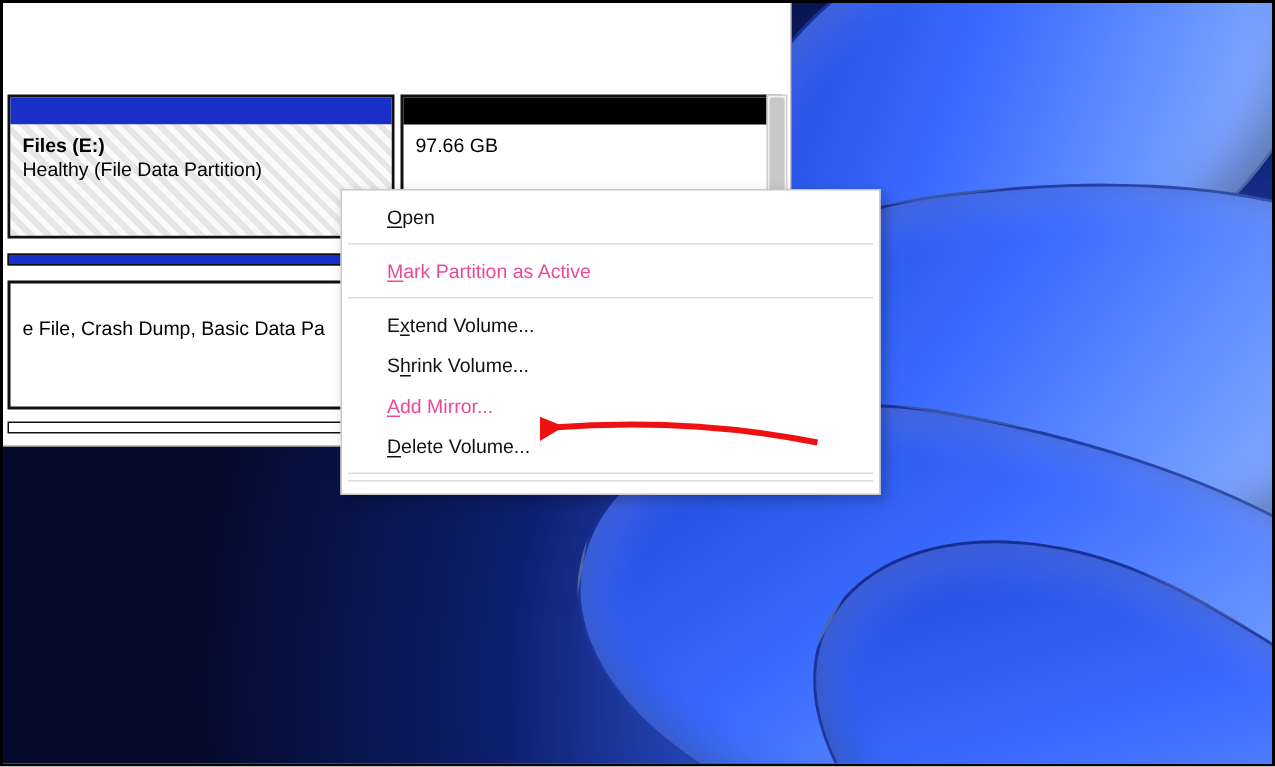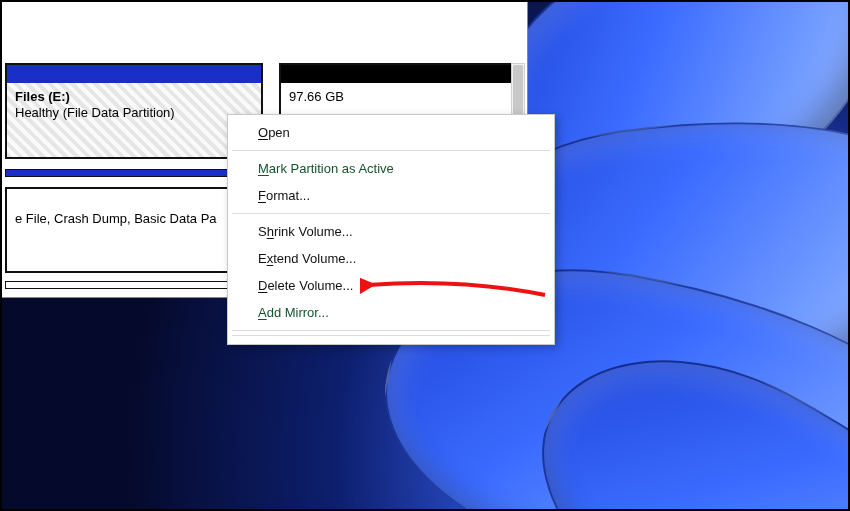--- a/index.html
+++ b/index.html
@@ -31,21 +31,21 @@
     left: -4px; top: -4px;
     width: 530px;
     background: #fff;
     border: 1px solid #888;
     padding-bottom: 6px;
   }
   .dm-body { padding: 6px 6px 2px 6px; }
 
   .disk-row {
     display: flex;
-    gap: 16px;
+    gap: 4px;
     margin-top: 6px;
     align-items: stretch;
   }
   .disk-row.first { margin-top: 58px; }
   .vol-frame {
     border: 2px solid #111;
     background: #fff;
     display: flex;
     flex-direction: column;
     min-height: 96px;
@@ -77,35 +77,35 @@
   .thin-bar-strip { display:flex; gap:4px; margin-top:10px; }
   .thin-bar { height:8px; border:1px solid #111; }
 
   
   .dm-scroll { position:absolute; right:2px; top:64px; width:14px; height:254px; background:#f0f0f0; border:1px solid #d0d0d0; }
   .dm-thumb { position:absolute; left:1px; top:1px; right:1px; height:150px; background:#c8c8c8; border-radius:2px; }
 
   
   .ctx {
     position: absolute;
-    left: 225px; top: 112px;
-    width: 328px;
+    left: 225px; top: 124px;
+    width: 360px;
     background: #fff;
     border: 1px solid #c8c8c8;
     box-shadow: 3px 3px 8px rgba(0,0,0,0.25);
     padding: 4px 2px;
     z-index: 50;
   }
   .ctx-item {
     padding: 6px 18px 6px 28px;
     color: #111;
     white-space: nowrap;
     cursor: default;
   }
-  .ctx-item.disabled { color: #14532d; }
+  .ctx-item.disabled { color: #ec4899; }
   .ctx-sep { height:1px; background:#dcdcdc; margin: 4px 2px; }
   .mn { text-decoration: underline; text-underline-offset: 2px; }
 
   
   .arrow {
     position: absolute;
     left: 358px; top: 271px;
     width: 190px; height: 30px;
     z-index: 60;
     pointer-events: none;
@@ -156,26 +156,25 @@
     </div>
     <div class="dm-scroll">
       <div class="dm-thumb"></div>
     </div>
   </div>
 
   <div class="ctx">
     <div class="ctx-item"><span class="mn">O</span><span>pen</span></div>
     <div class="ctx-sep"></div>
     <div class="ctx-item disabled"><span class="mn">M</span><span>ark Partition as Active</span></div>
-    <div class="ctx-item"><span class="mn">F</span><span>ormat...</span></div>
     <div class="ctx-sep"></div>
+    <div class="ctx-item"><span>E</span><span class="mn">x</span><span>tend Volume...</span></div>
     <div class="ctx-item"><span>S</span><span class="mn">h</span><span>rink Volume...</span></div>
-    <div class="ctx-item"><span>E</span><span class="mn">x</span><span>tend Volume...</span></div>
+    <div class="ctx-item disabled"><span class="mn">A</span><span>dd Mirror...</span></div>
     <div class="ctx-item"><span class="mn">D</span><span>elete Volume...</span></div>
-    <div class="ctx-item disabled"><span class="mn">A</span><span>dd Mirror...</span></div>
     <div class="ctx-sep"></div>
     <div class="ctx-sep"></div>
   </div>
 
   <svg class="arrow" viewBox="0 0 190 30">
     <defs>
       <marker id="ah" markerWidth="12" markerHeight="10" refX="2" refY="5" orient="auto">
         <path d="M10,0 L0,5 L10,10 Z" fill="#e11"></path>
       </marker>
     </defs>

